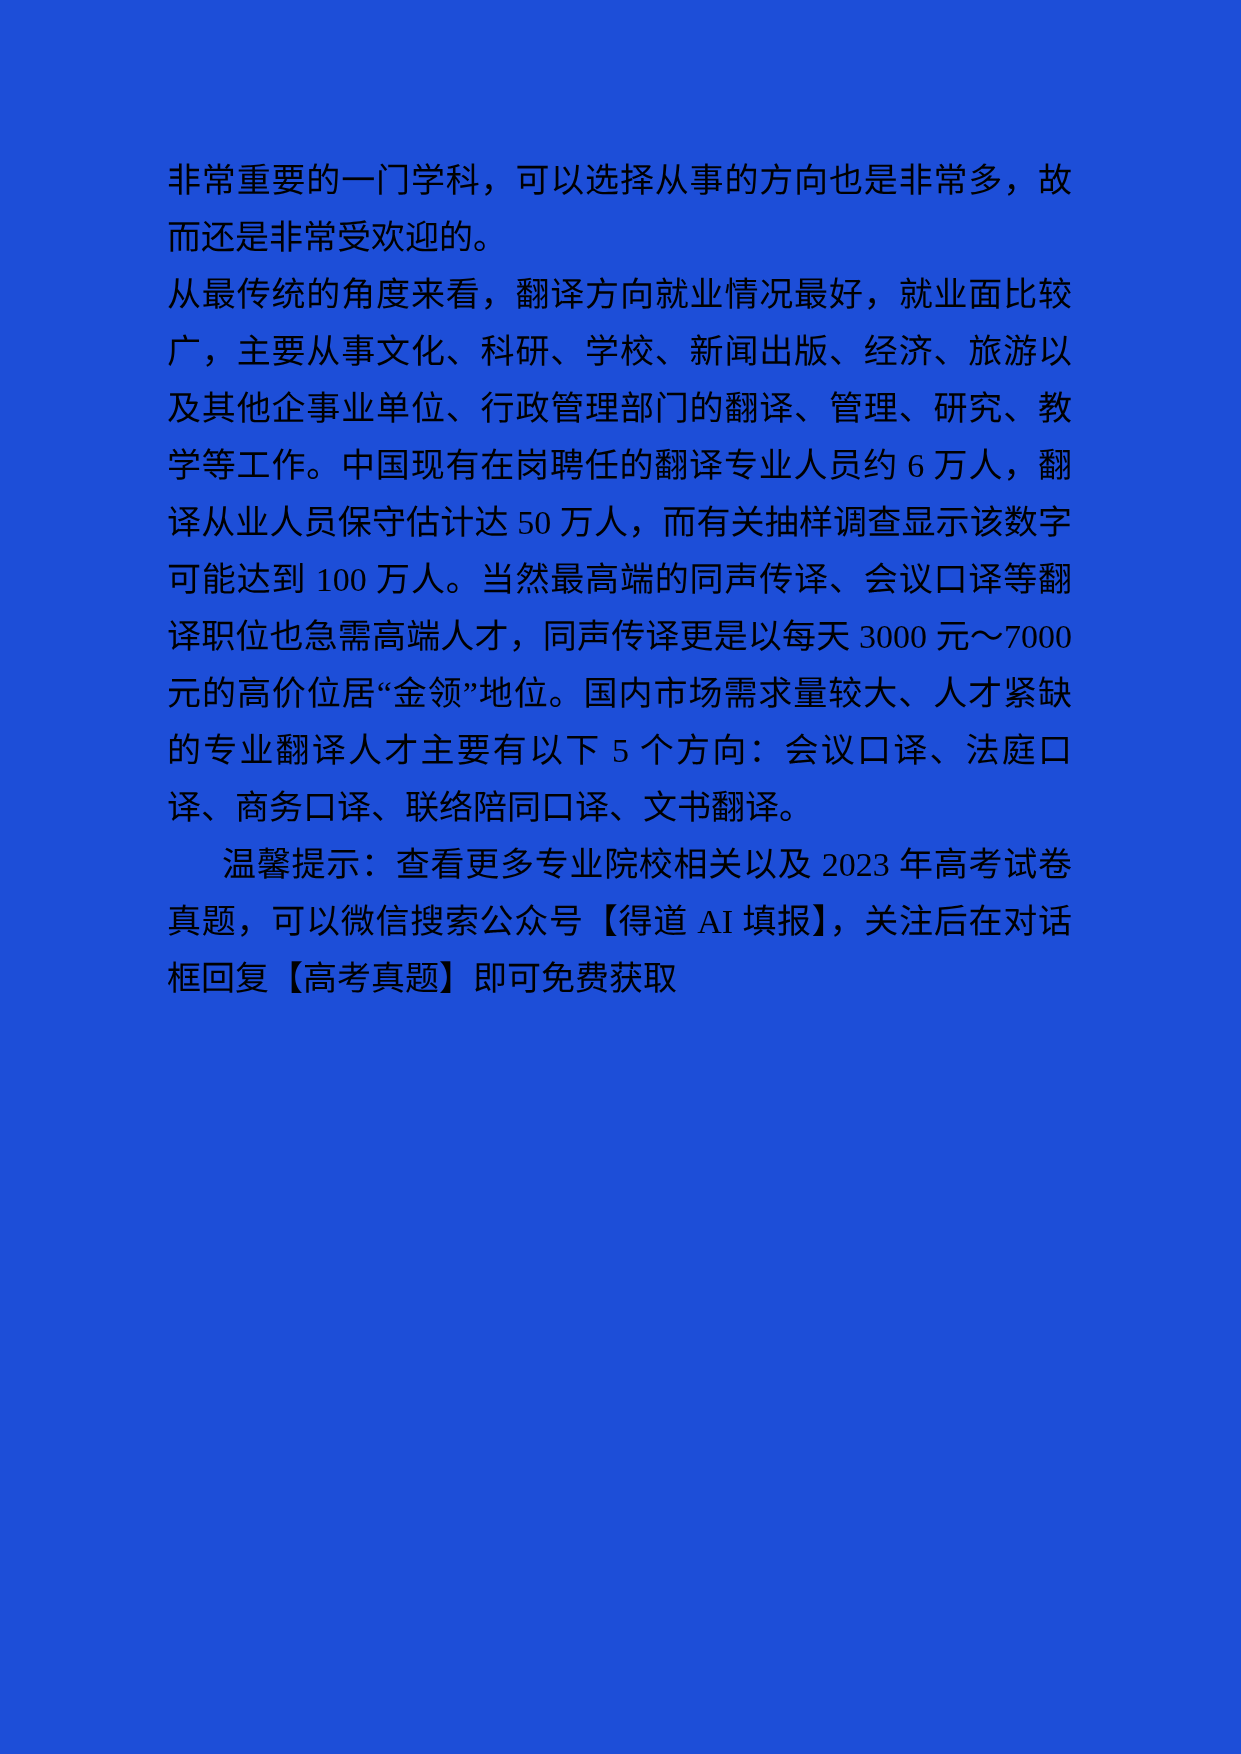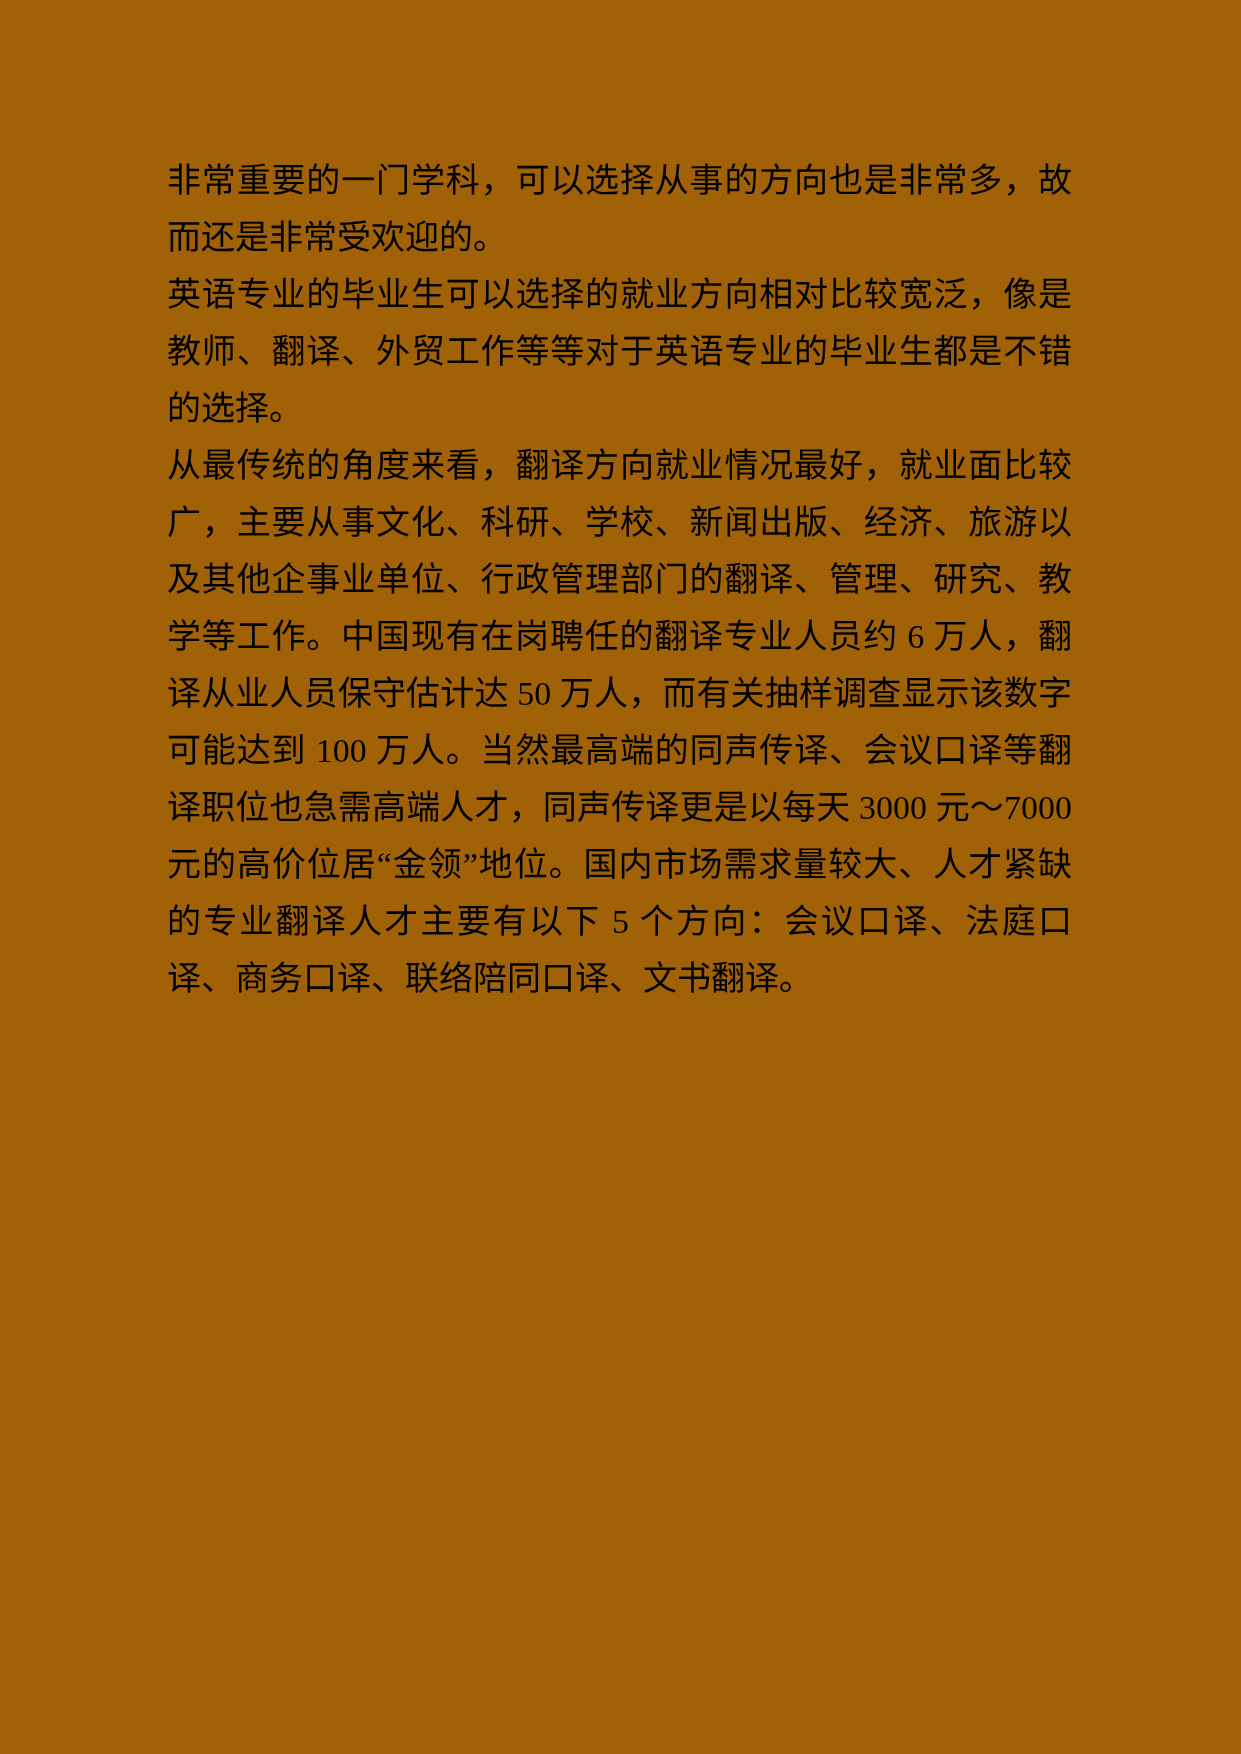--- a/index.html
+++ b/index.html
@@ -4,21 +4,21 @@
 <style>
   html, body {
     margin: 0;
     padding: 0;
     background: #ffffff;
   }
   .page {
     position: relative;
     width: 1241px;
     height: 1754px;
-    background: #a16207;
+    background: #1d4ed8;
     overflow: hidden;
   }
   .content {
     position: absolute;
     left: 167px;
     top: 152px;
     width: 905px;
     color: #000000;
     font-family: "Liberation Serif", "DejaVu Serif", serif;
     font-size: 34px;
@@ -39,16 +39,16 @@
     margin-left: 0;
     text-indent: 55px;
   }
 </style>
 </head>
 <body>
 
 <div class="page">
   <div class="content">
     <p class="body-para">非常重要的一门学科，可以选择从事的方向也是非常多，故而还是非常受欢迎的。</p>
-    <p class="body-para">英语专业的毕业生可以选择的就业方向相对比较宽泛，像是教师、翻译、外贸工作等等对于英语专业的毕业生都是不错的选择。</p>
     <p class="body-para">从最传统的角度来看，翻译方向就业情况最好，就业面比较广，主要从事文化、科研、学校、新闻出版、经济、旅游以及其他企事业单位、行政管理部门的翻译、管理、研究、教学等工作。中国现有在岗聘任的翻译专业人员约 6 万人，翻译从业人员保守估计达 50 万人，而有关抽样调查显示该数字可能达到 100 万人。当然最高端的同声传译、会议口译等翻译职位也急需高端人才，同声传译更是以每天 3000 元～7000 元的高价位居“金领”地位。国内市场需求量较大、人才紧缺的专业翻译人才主要有以下 5 个方向：会议口译、法庭口译、商务口译、联络陪同口译、文书翻译。</p>
+    <p class="tip-para">温馨提示：查看更多专业院校相关以及 2023 年高考试卷真题，可以微信搜索公众号【得道 AI 填报】，关注后在对话框回复【高考真题】即可免费获取</p>
   </div>
 </div>
 
 </body></html>

